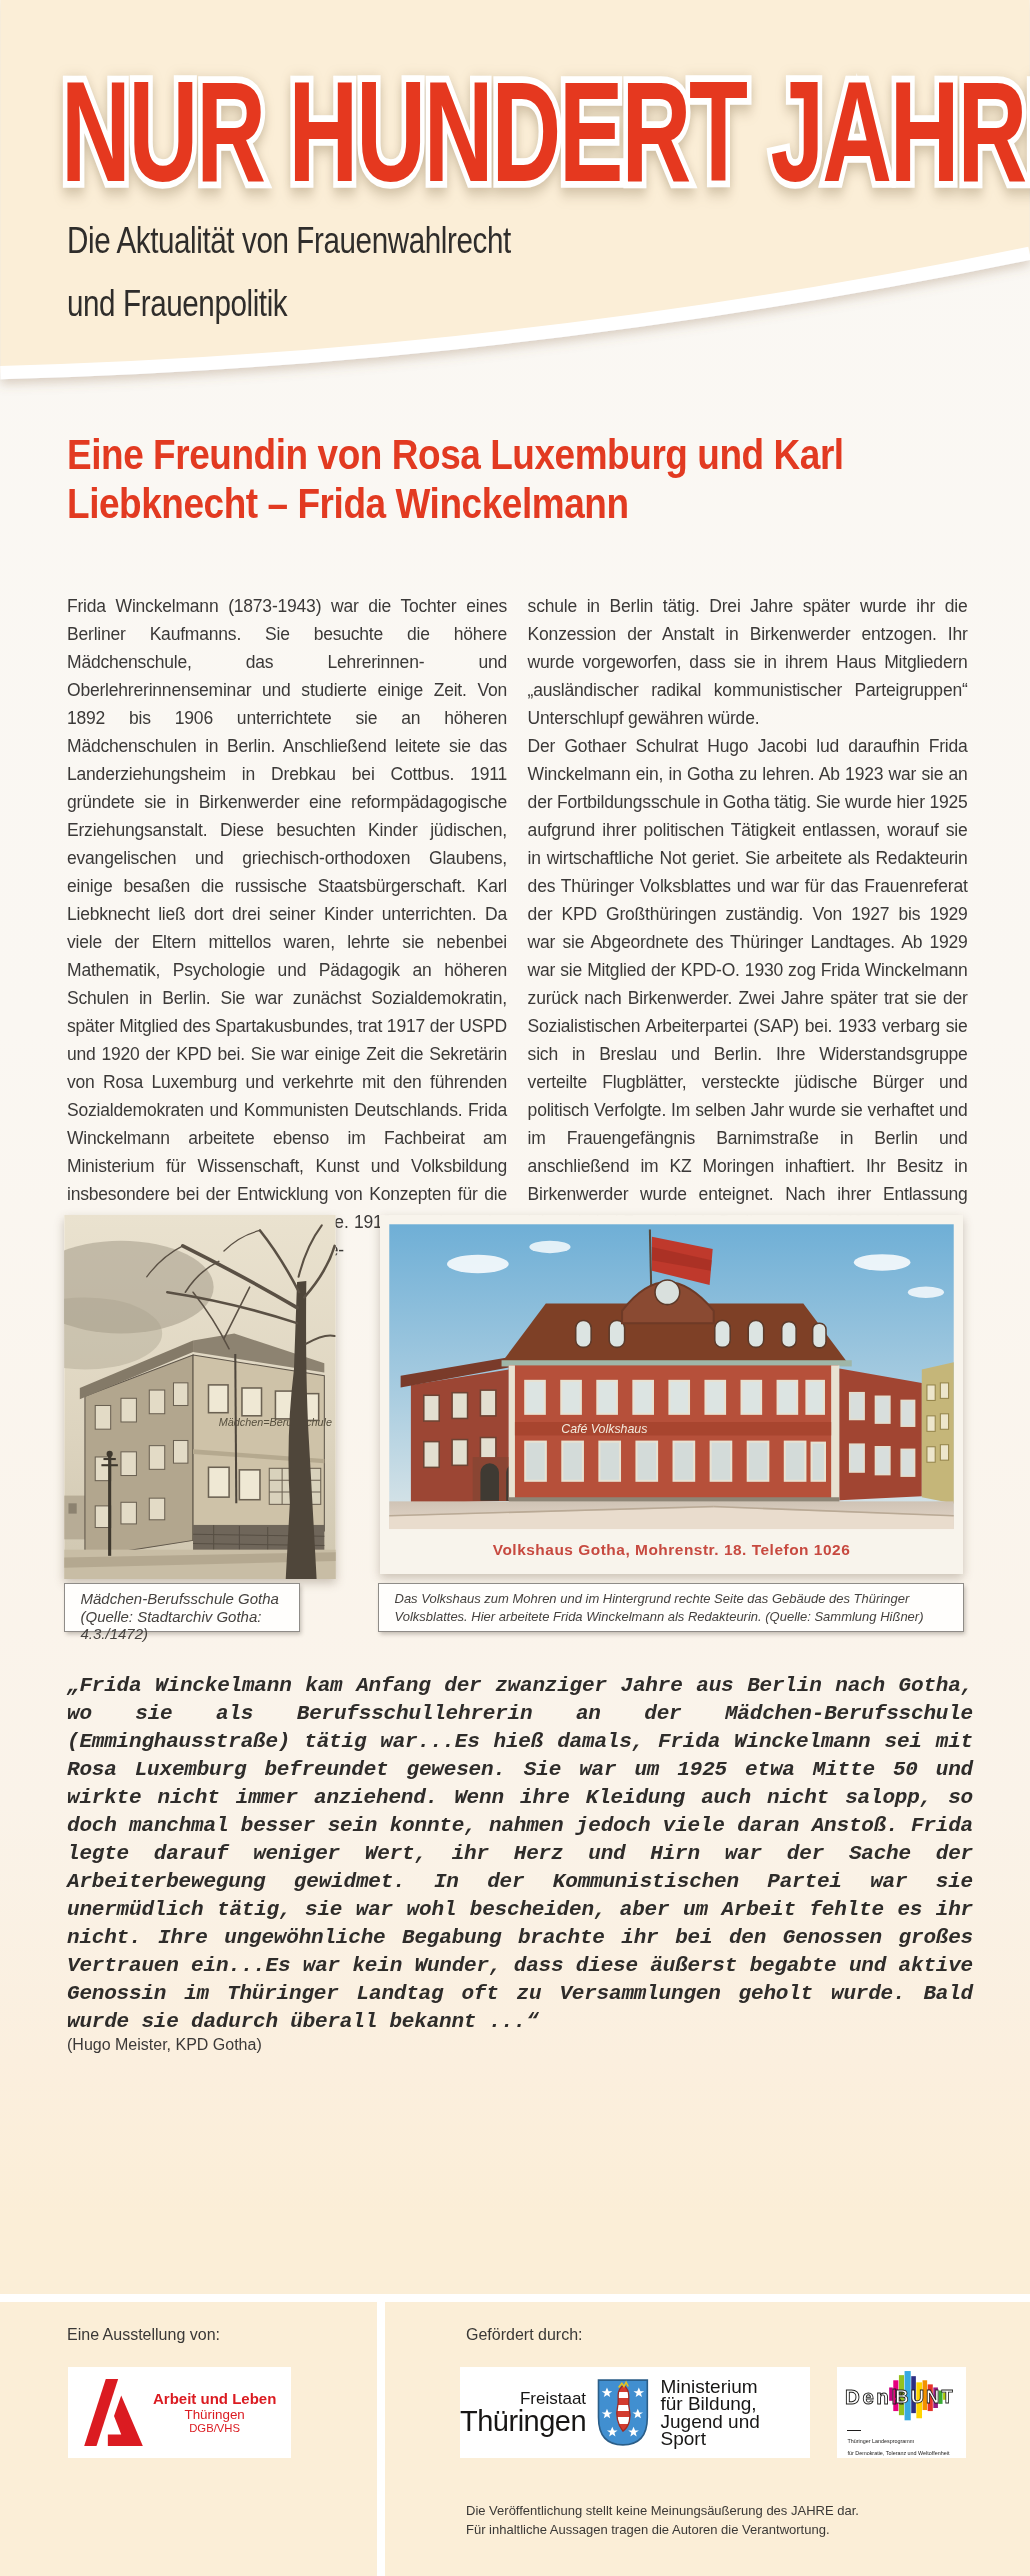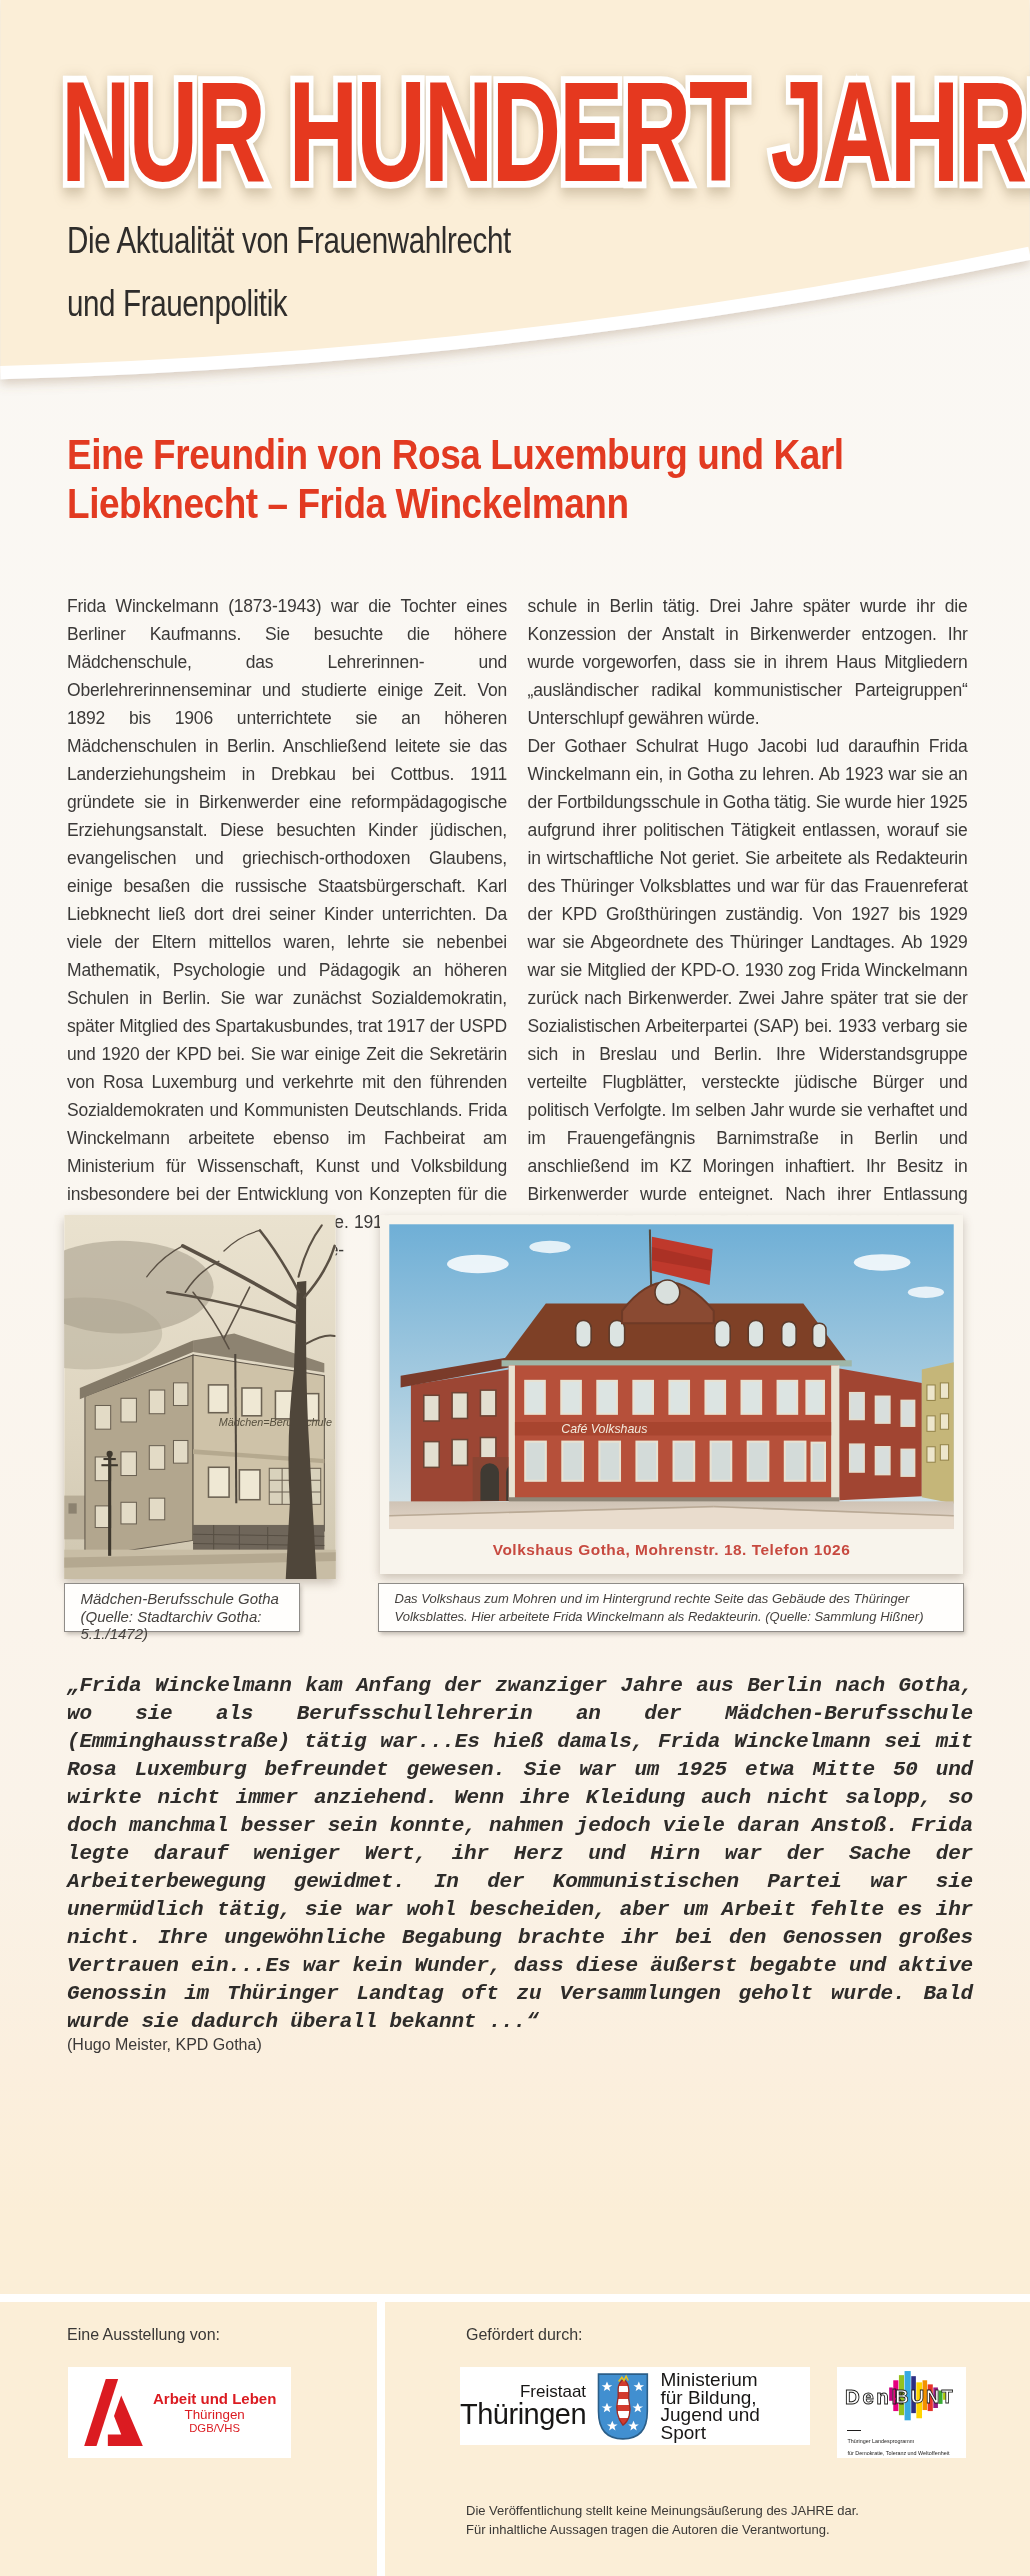--- a/index.html
+++ b/index.html
@@ -67,21 +67,21 @@
   .sep-vertical{position:absolute;left:377px;top:2294px;width:7.7px;height:282px;background:#ffffff;}
   .footer-label{position:absolute;top:2326px;font-size:16px;color:#3A3836;}
   .label-exhibition{left:67px;}
   .label-funded{left:466px;}
   .logo-box{position:absolute;top:2367px;background:#ffffff;display:flex;align-items:center;justify-content:center;}
   .aul-box{left:68px;width:223px;height:91px;gap:9.3px;}
   .aul-text{text-align:center;color:#DB1B21;line-height:1.15;}
   .aul-line1{font-size:15px;font-weight:bold;}
   .aul-line2{font-size:13.4px;}
   .aul-line3{font-size:11.3px;}
-  .fs-box{left:460px;width:350px;height:78px;gap:10.3px;}
+  .fs-box{left:460px;width:350px;height:91px;gap:10.3px;}
   .fs-name{text-align:right;color:#171615;line-height:1.0;}
   .fs-line1{font-size:17px;}
   .fs-line2{font-size:29px;letter-spacing:-0.5px;}
   .fs-ministry{font-size:19px;color:#171615;line-height:17.5px;}
   .db-box{left:837px;width:129px;height:91px;flex-direction:column;gap:5px;padding-top:3.1px;box-sizing:border-box;}
   .db-sub{width:108px;font-size:5.4px;color:#1D1C1B;line-height:7.7px;text-align:left;}
   .db-dash{width:13.4px;border-top:1px solid #1D1C1B;margin:1px 0 2.1px 0;align-self:flex-start;margin-left:10.3px;}
   .disclaimer{position:absolute;left:466px;top:2501px;font-size:13px;color:#3A3836;line-height:19px;}
 </style>
 </head>
@@ -331,21 +331,21 @@
       <line x1="18" y1="584" x2="648" y2="566" stroke="#B9A995" stroke-width="3"></line>
       <line x1="648" y1="566" x2="1114" y2="584" stroke="#B9A995" stroke-width="3"></line>
 
       <rect x="0" y="610" width="1132" height="87" fill="#F8F4EC"></rect>
       <text x="566" y="660" text-anchor="middle" font-size="30" font-weight="bold" fill="#C7493F" letter-spacing="1">Volkshaus Gotha, Mohrenstr. 18. Telefon 1026</text>
     </svg>
   </div>
 
   <div class="caption-box caption-left">
     <div>Mädchen-Berufsschule Gotha</div>
-    <div>(Quelle: Stadtarchiv Gotha: 5.1./1472)</div>
+    <div>(Quelle: Stadtarchiv Gotha: 4.3./1472)</div>
   </div>
   <div class="caption-box caption-right">
     <div>Das Volkshaus zum Mohren und im Hintergrund rechte Seite das Gebäude des Thüringer</div>
     <div>Volksblattes. Hier arbeitete Frida Winckelmann als Redakteurin. (Quelle: Sammlung Hißner)</div>
   </div>
 
   <div class="quote-block">
     <div class="quote-text">„Frida Winckelmann kam Anfang der zwanziger Jahre aus Berlin nach Gotha, wo sie als Berufsschullehrerin an der Mädchen-Berufsschule (Emminghausstraße) tätig war...Es hieß damals, Frida Winckelmann sei mit Rosa Luxemburg befreundet gewesen. Sie war um 1925 etwa Mitte 50 und wirkte nicht immer anziehend. Wenn ihre Kleidung auch nicht salopp, so doch manchmal besser sein konnte, nahmen jedoch viele daran Anstoß. Frida legte darauf weniger Wert, ihr Herz und Hirn war der Sache der Arbeiterbewegung gewidmet. In der Kommunistischen Partei war sie unermüdlich tätig, sie war wohl bescheiden, aber um Arbeit fehlte es ihr nicht. Ihre ungewöhnliche Begabung brachte ihr bei den Genossen großes Vertrauen ein...Es war kein Wunder, dass diese äußerst begabte und aktive Genossin im Thüringer Landtag oft zu Versammlungen geholt wurde. Bald wurde sie dadurch überall bekannt ...“</div>
     <div class="quote-attr">(Hugo Meister, KPD Gotha)</div>
   </div>

